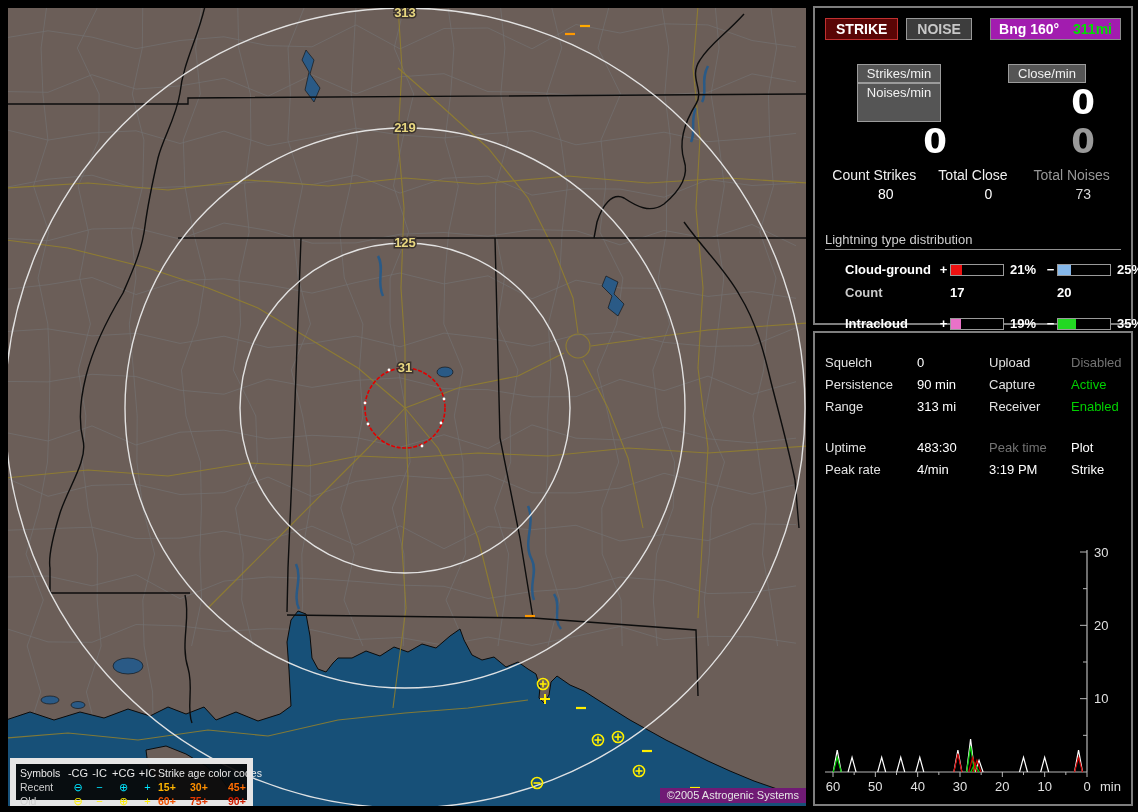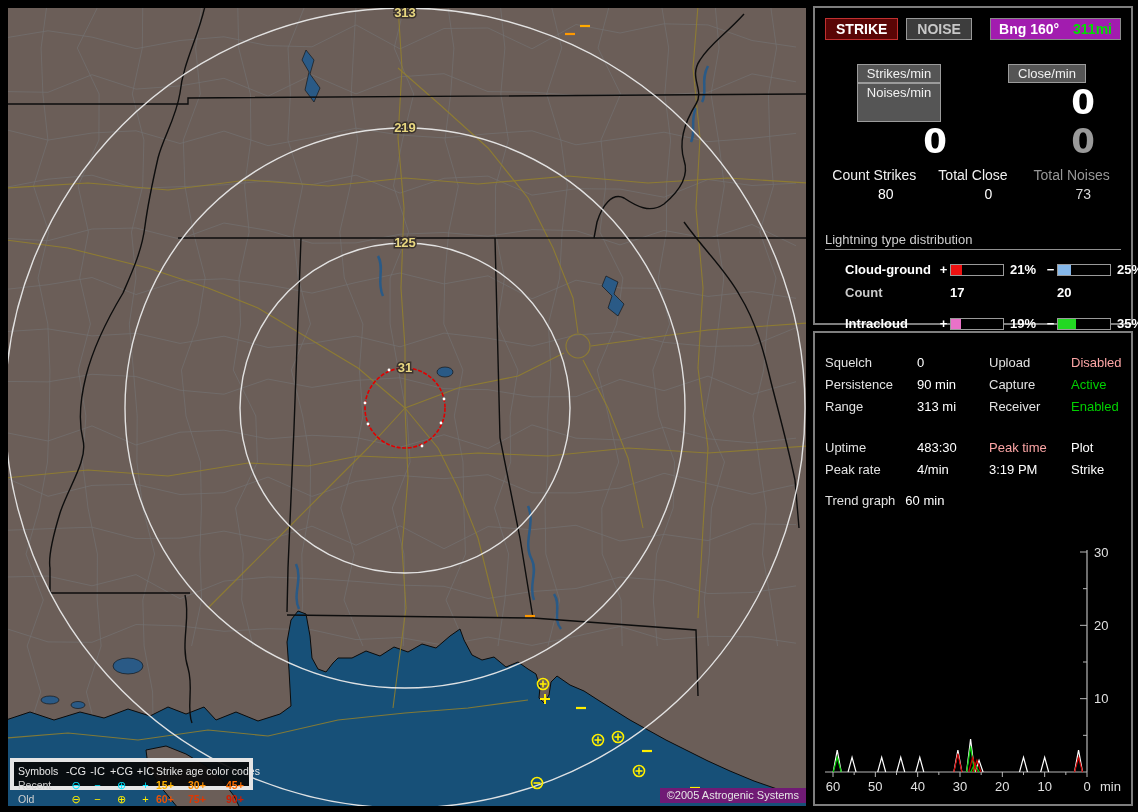--- a/index.html
+++ b/index.html
@@ -4,22 +4,22 @@
 <style>
   * { margin:0; padding:0; box-sizing:border-box; }
   html,body { width:1138px; height:812px; background:#000; overflow:hidden;
               font-family:"Liberation Sans", sans-serif; }
 
   
   #map { position:absolute; left:8px; top:8px; width:798px; height:798px; background:#6b5e58; }
   #map svg { position:absolute; left:0; top:0; }
 
   #legend {
-    position:absolute; left:2px; top:750px; width:243px; height:32px;
-    background:rgba(8,8,8,.92); border:4px solid #e5e5e5;
+    position:absolute; left:2px; top:750px; width:243px; height:48px;
+    background:rgba(8,8,8,.92); border:6px solid #e5e5e5;
     font-size:10.5px; color:#e8e8e8; padding:2px 4px;
   }
   .leg-row { display:grid; grid-template-columns:47px 22px 21px 27px 21px 32px 38px 36px; align-items:center; height:14px; }
   .leg-row .sym { text-align:center; font-size:11px; }
   .leg-hdr { white-space:nowrap; }
   .leg-age { text-align:left; font-weight:bold; }
   .leg-lbl { color:#cfcfcf; }
 
   #copyright {
     position:absolute; right:0; bottom:3px; background:#701a75; color:#e6e6e6;
@@ -63,21 +63,21 @@
   .bar .fill { height:100%; }
   .d-pct { font-weight:bold; color:#fff; font-size:13px; padding-left:5px; }
   .c-lbl { color:#c9c9c9; font-weight:bold; font-size:13px; }
   .c-val { font-weight:bold; color:#fff; font-size:13px; }
 
   .datetime { color:#00dd00; font-size:20px; font-weight:bold;
               border-bottom:1px solid #9a9a9a; padding-bottom:4px; }
   .grid4 { display:grid; grid-template-columns:92px 72px 82px 1fr; row-gap:7px;
            font-size:13px; margin-top:14px; }
   .lbl { color:#e2e2e2; } .val { color:#fff; }
-  .dim { color:#fca5a5; } .green { color:#00d000; }
+  .dim { color:#737373; } .green { color:#00d000; }
 
   .trend-row { display:flex; gap:10px; font-size:13px; margin-top:16px; }
 
   #trend-svg { position:absolute; left:6px; bottom:2px; }
 </style>
 </head>
 <body>
 
 <div id="map">
   <svg width="798" height="798" viewBox="0 0 798 798">
@@ -350,24 +350,20 @@
     <span class="val">483:30</span>
     <span class="dim">Peak time</span>
     <span class="val">Plot</span>
 
     <span class="lbl">Peak rate</span>
     <span class="val">4/min</span>
     <span class="val">3:19 PM</span>
     <span class="val">Strike</span>
   </div>
 
-  <div class="trend-row">
-    <span class="lbl">Trend graph</span>
-    <span class="val">60 min</span>
-  </div>
 
   <svg id="trend-svg" width="304" height="258">
       <line x1="266" y1="6" x2="266" y2="228" stroke="#b8b8b8" stroke-width="1.2"></line>
            <line x1="4" y1="228" x2="266" y2="228" stroke="#b8b8b8" stroke-width="1.2"></line>
       <line x1="266" y1="191.33333333333334" x2="262" y2="191.33333333333334" stroke="#b8b8b8"></line>
       <line x1="266" y1="154.66666666666669" x2="259" y2="154.66666666666669" stroke="#b8b8b8"></line>
       <line x1="266" y1="118" x2="262" y2="118" stroke="#b8b8b8"></line>
       <line x1="266" y1="81.33333333333334" x2="259" y2="81.33333333333334" stroke="#b8b8b8"></line>
       <line x1="266" y1="44.666666666666686" x2="262" y2="44.666666666666686" stroke="#b8b8b8"></line>
       <line x1="266" y1="8" x2="259" y2="8" stroke="#b8b8b8"></line>

